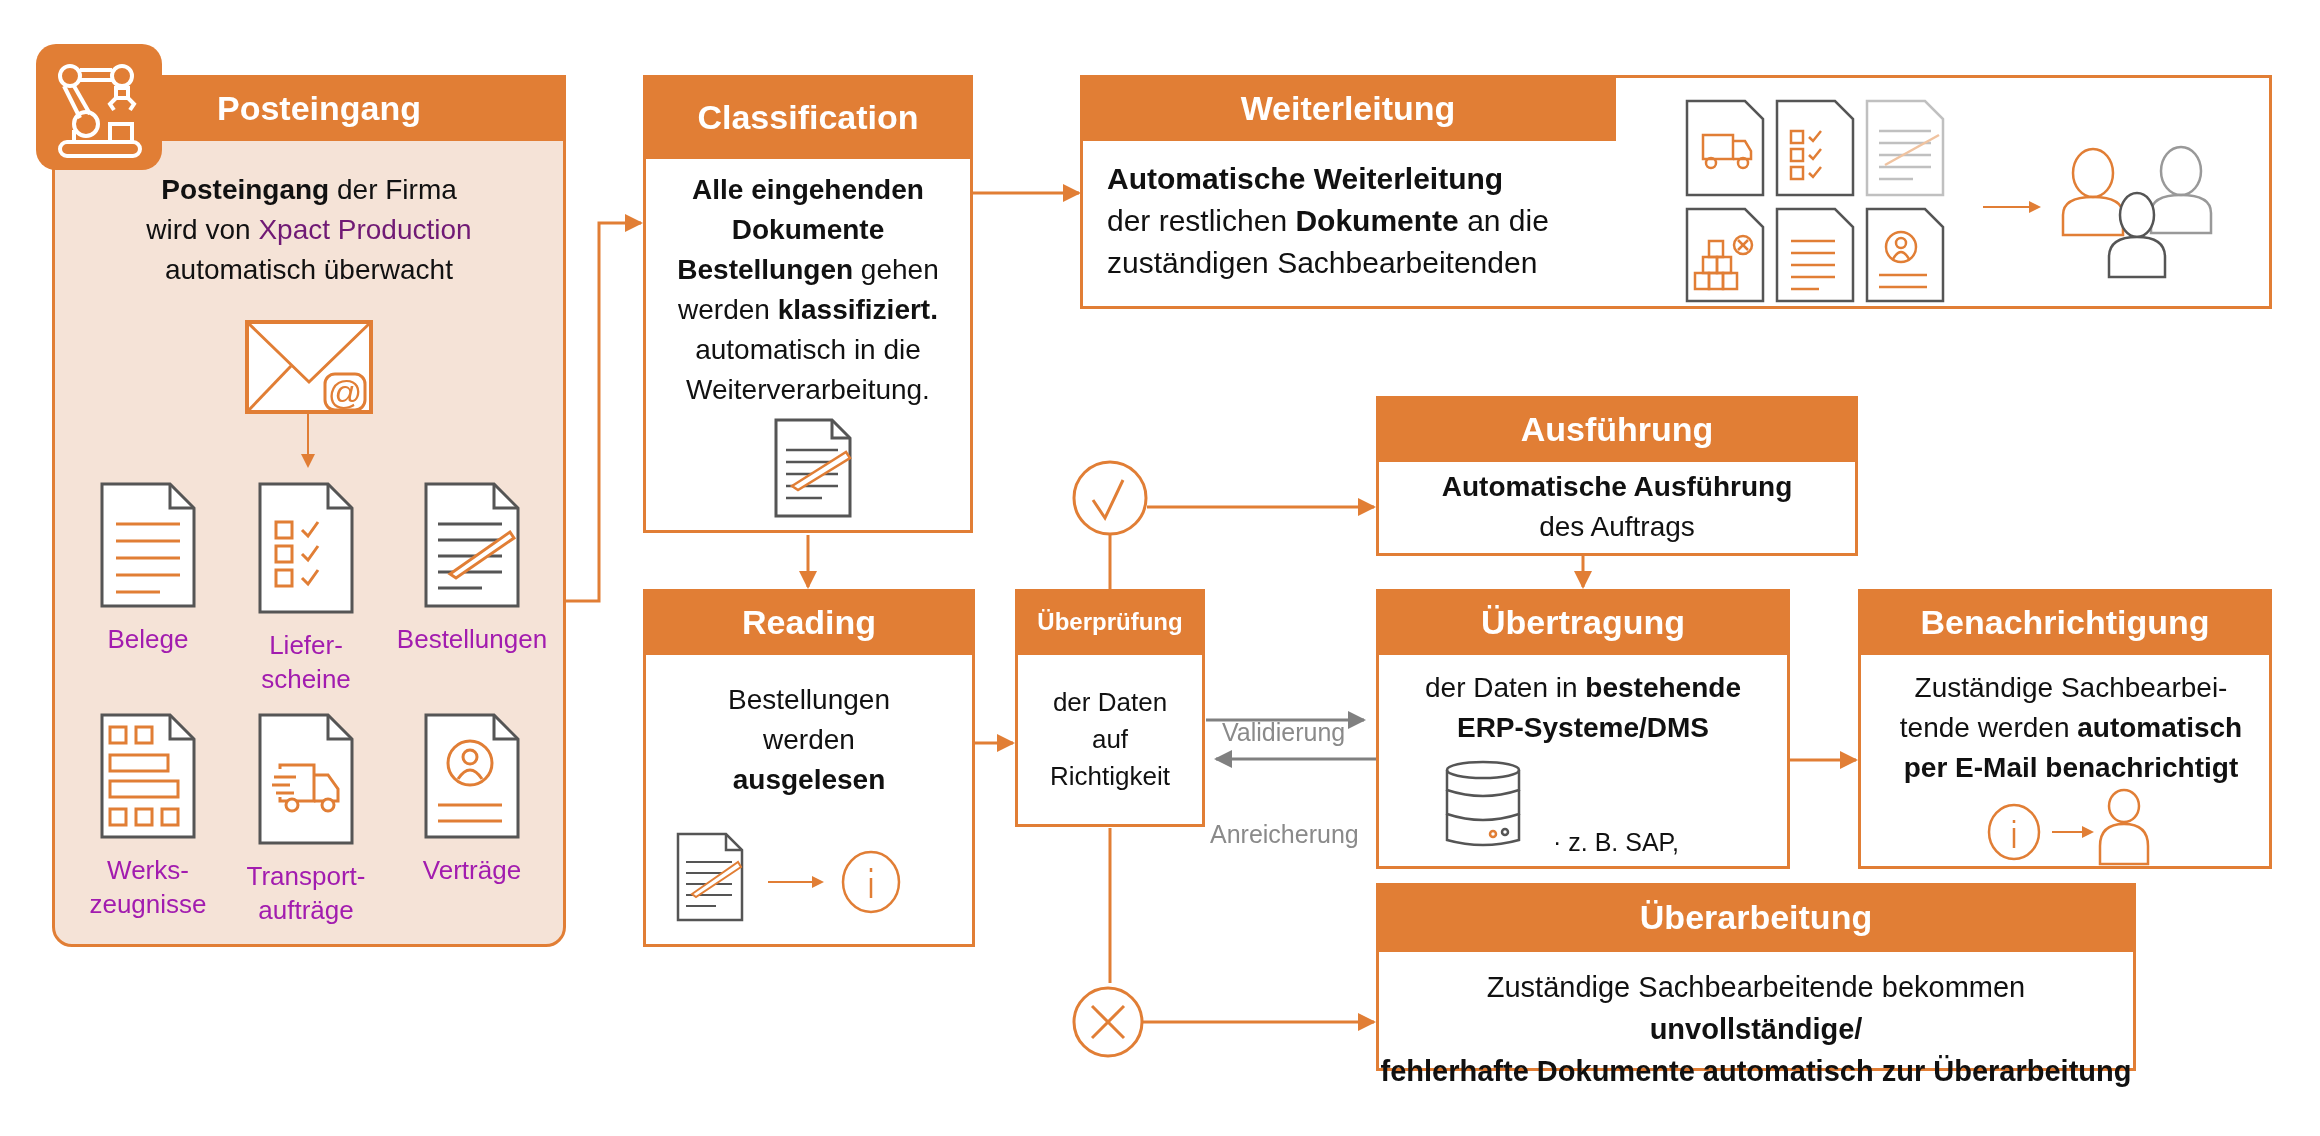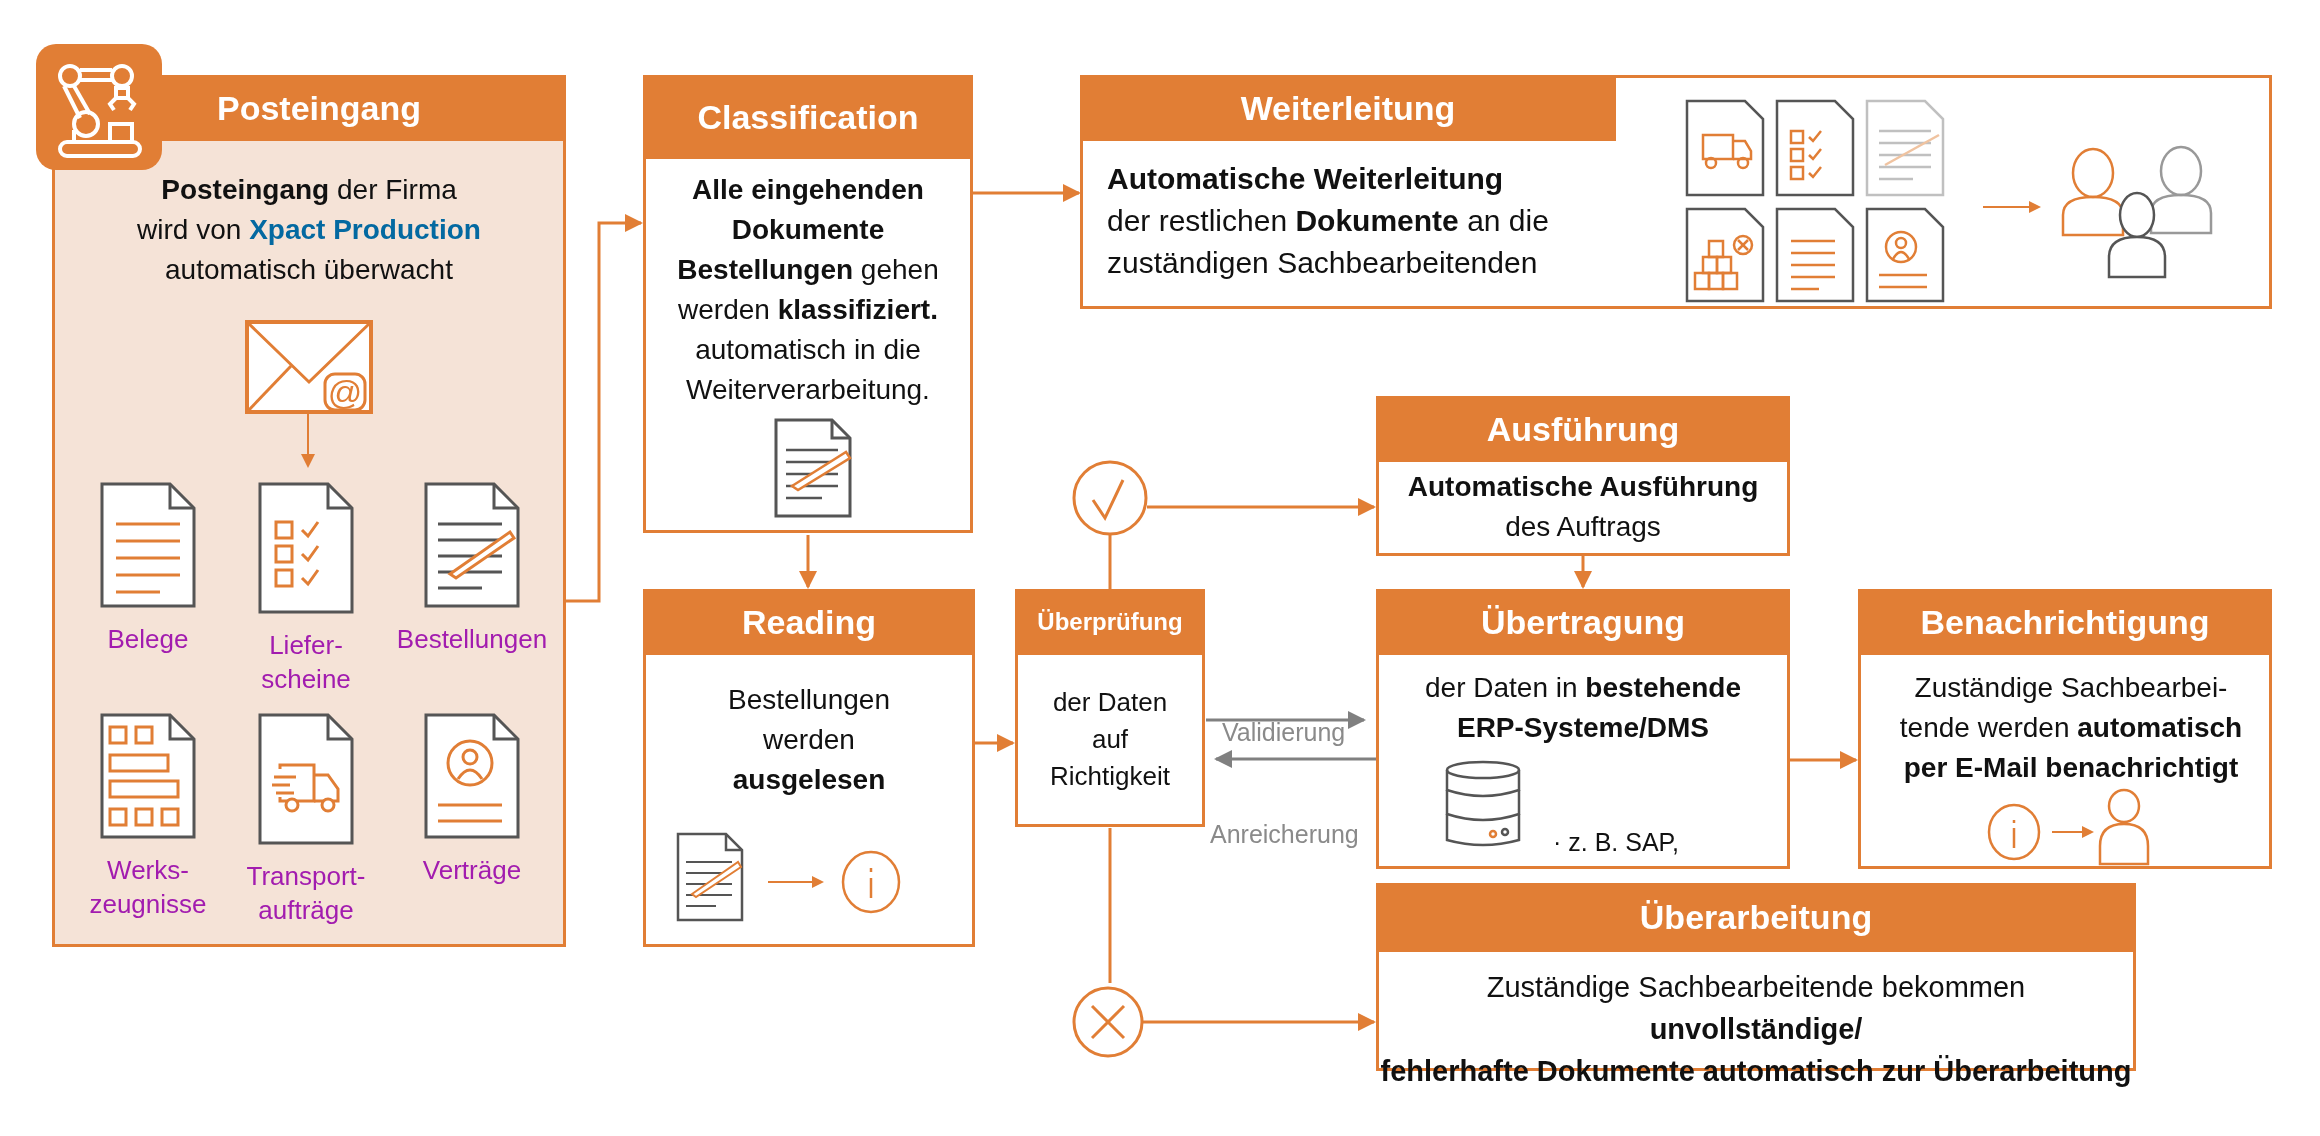--- a/index.html
+++ b/index.html
@@ -1,24 +1,24 @@
 <!DOCTYPE html>
 <html><head>
 <meta charset="utf-8">
 <style>
   * { box-sizing: border-box; margin: 0; padding: 0; }
   html, body { width: 2320px; height: 1136px; background: #ffffff; overflow: hidden; }
   body { position: relative; font-family: "Liberation Sans", "DejaVu Sans", sans-serif; color: #111; }
   .box { position: absolute; border: 3px solid #e17e35; background: #fff; }
-  .box.tint { background: #f5e3d7; }
+  .box.tint { background: #f5e3d7; border-radius: 20px; }
   .hdr { position: absolute; left: -3px; right: -3px; top: -3px; background: #e17e35; color: #fff;
          font-weight: bold; display: flex; align-items: center; justify-content: center; font-size: 34px; }
   .body-text { position: absolute; left: 0; right: 0; text-align: center; font-size: 28px; line-height: 40px; color: #111; }
   .body-text b { font-weight: bold; }
-  .orange { color: #0369a1; font-weight: bold; text-align: right; }
+  .orange { color: #701a75; font-weight: normal; text-align: right; }
   .label { position: absolute; text-align: center; font-size: 26px; line-height: 34px; color: #a21caf; }
   .gray-label { position: absolute; font-size: 25px; color: #8a8a8a; margin-top: 46px; }
   svg.overlay { position: absolute; left: 0; top: 0; width: 2320px; height: 1136px; pointer-events: none; }
   .icon { position: absolute; }
 </style>
 </head>
 <body>
 
 <svg class="overlay" viewBox="0 0 2320 1136">
   <defs>
@@ -311,21 +311,21 @@
       <ellipse cx="518" cy="96" rx="20" ry="24"></ellipse>
         <path d="M488,158 L488,138 Q488,120 518,120 Q548,120 548,138 L548,158 z"></path>
     </g>
     <g fill="#fff" stroke="#555" stroke-width="2.5">
       <ellipse cx="474" cy="140" rx="17" ry="22"></ellipse>
         <path d="M446,202 L446,182 Q446,162 474,162 Q502,162 502,182 L502,202 z"></path>
     </g>
   </svg>
 </div>
 
-<div class="box" style="left:1376px; top:396px; width:414px; height:160px;">
+<div class="box" style="left:1376px; top:396px; width:482px; height:160px;">
   <div class="hdr" style="height:66px;">
     <span>Ausführung</span>
   </div>
   <div class="body-text" style="top:68px;">
     <div><b>Automatische Ausführung</b></div>
     <div>des Auftrags</div>
   </div>
 </div>
 
 <div class="box" style="left:643px; top:589px; width:332px; height:358px;">

